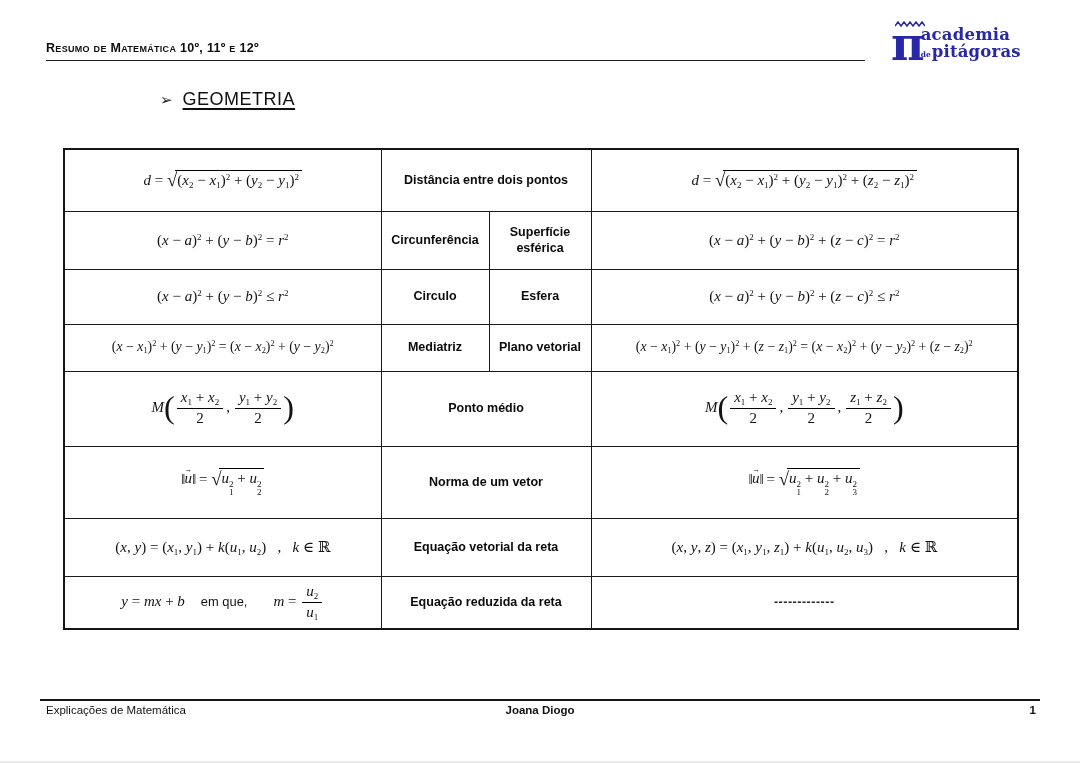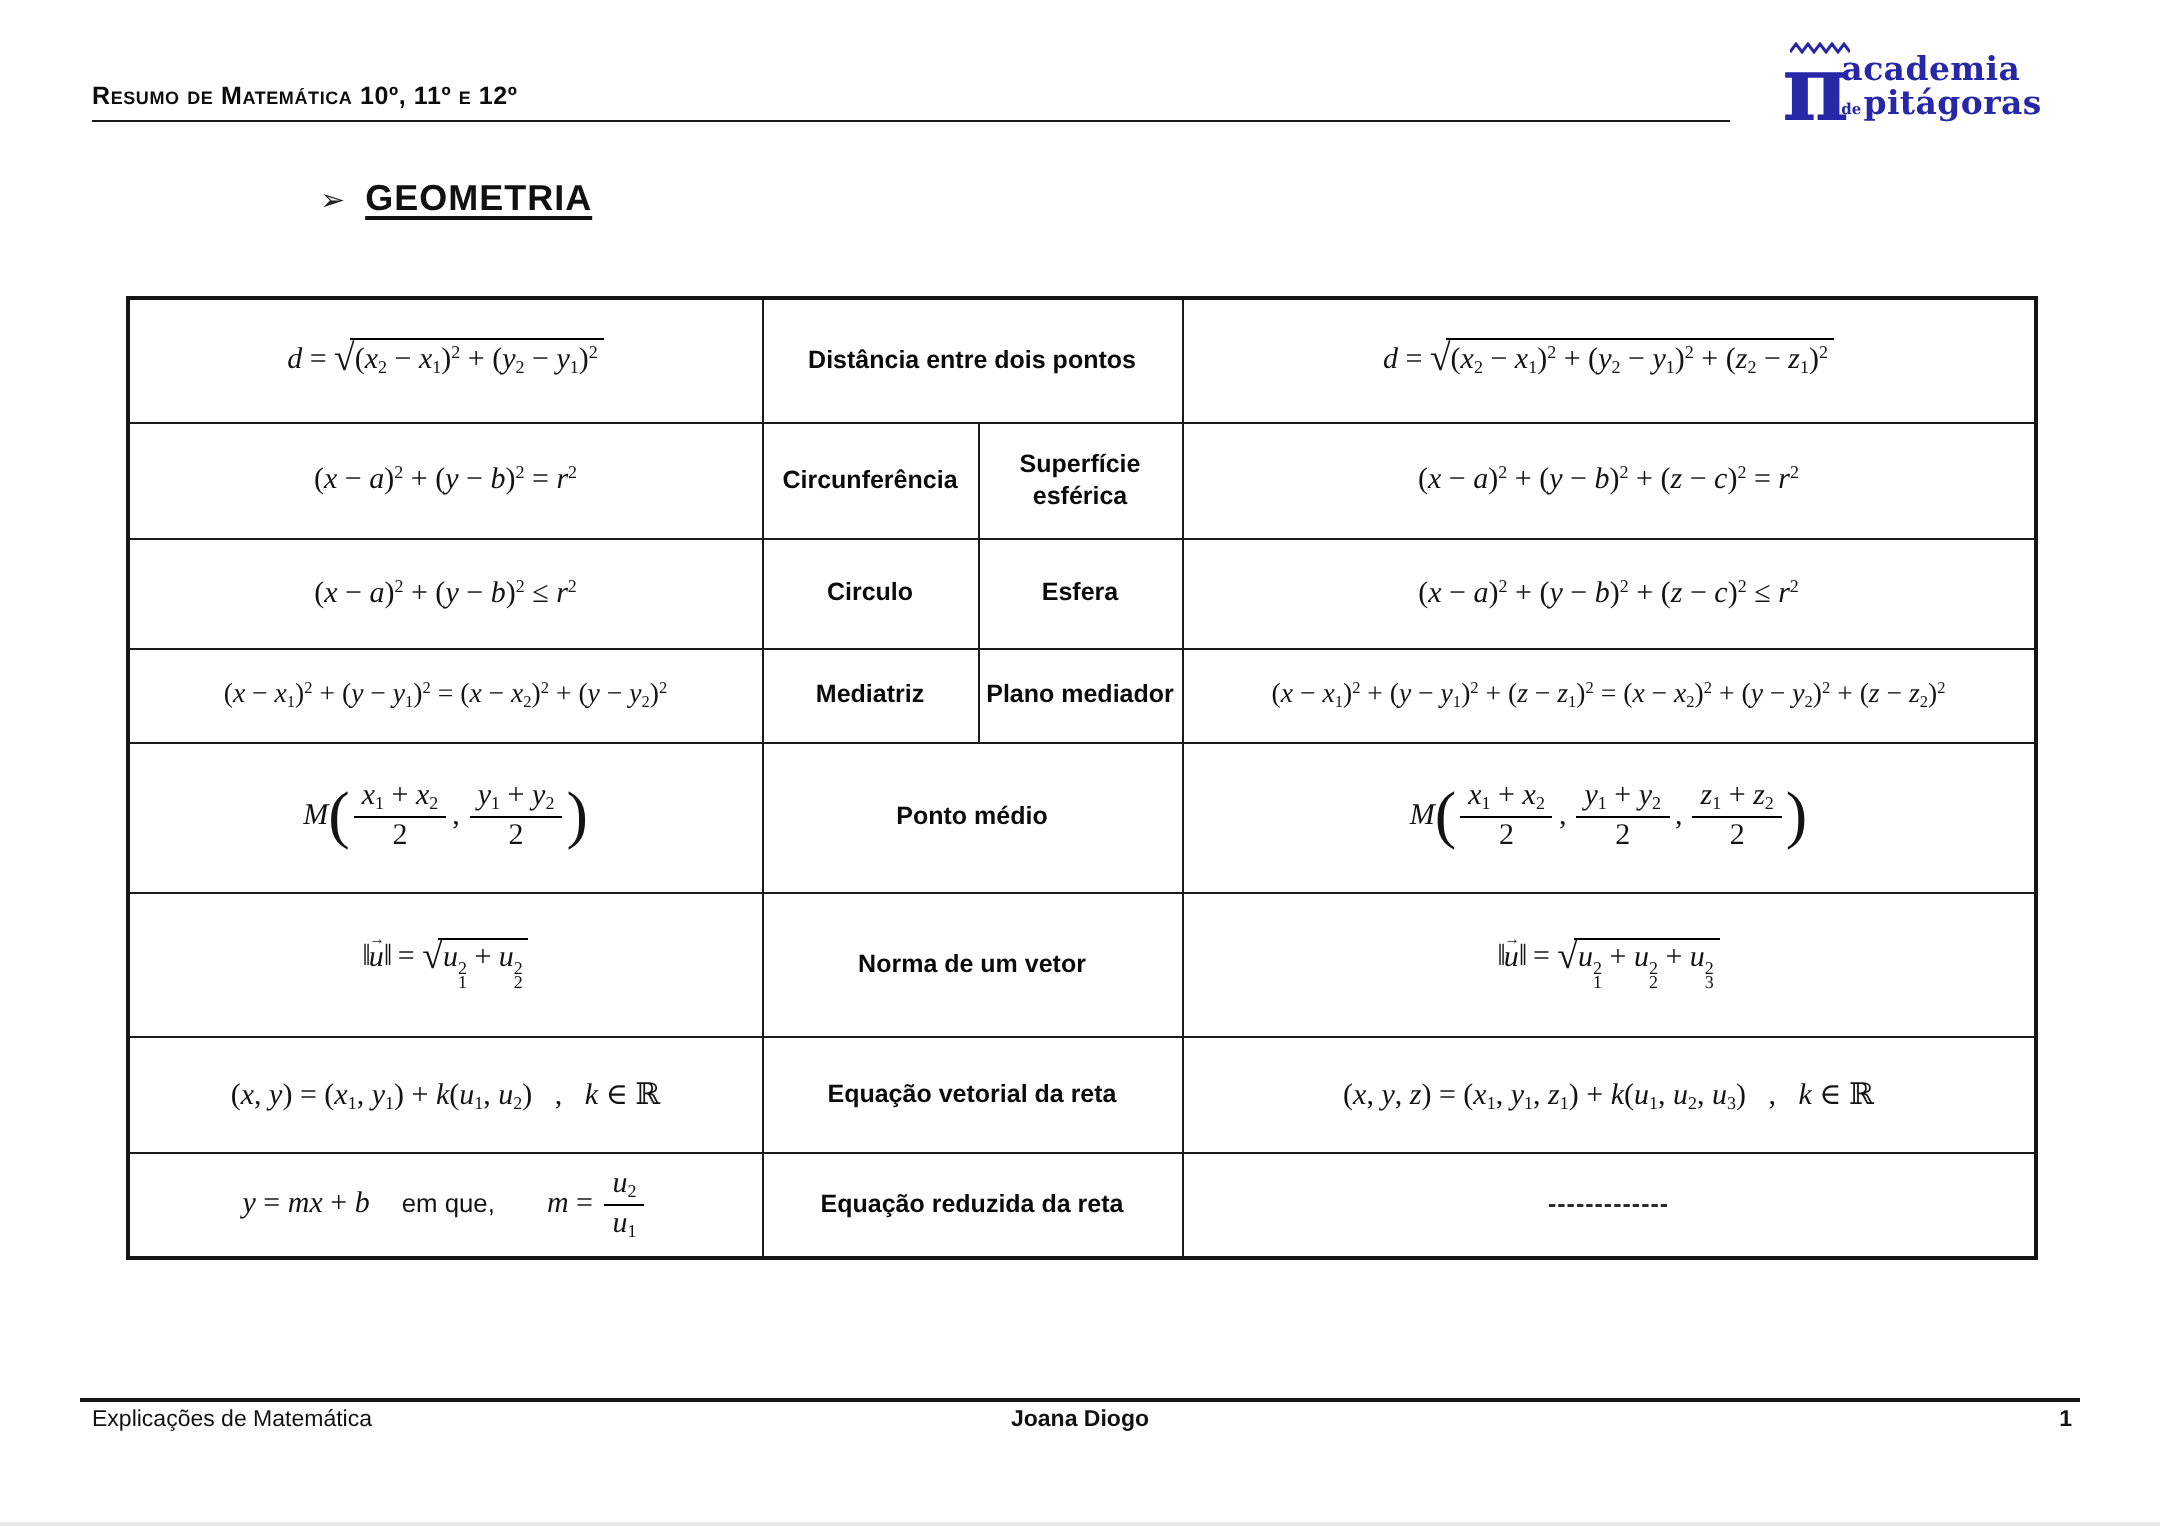--- a/index.html
+++ b/index.html
@@ -21,21 +21,21 @@
   .logo-crown{position:absolute;top:3px;left:4px;}
   .logo-pi{font-family:"DejaVu Serif",serif;font-weight:700;font-size:46px;line-height:.85;display:block;}
   .logo-text{margin-left:-4px;padding-top:9px;font-family:"DejaVu Serif",serif;font-weight:700;line-height:1.02;}
   .logo-line1,.logo-line2{font-size:16.5px;letter-spacing:.2px;display:inline;}
   .logo-row{display:flex;align-items:flex-end;}
   .logo-de{font-size:7.5px;margin-right:1px;padding-bottom:2px;}
   
   .section-title{position:absolute;left:160px;top:89px;display:flex;align-items:center;}
   .bullet{font-size:15px;margin-right:10px;color:#222;}
   .section-text{
-    font-size:18px;font-weight:700;letter-spacing:.5px;
+    font-size:18px;font-weight:400;letter-spacing:.5px;
     text-decoration:underline;text-decoration-thickness:1.6px;text-underline-offset:3px;
   }
   
   table.formula-table{
     position:absolute;left:63px;top:148px;width:954px;
     border-collapse:collapse;table-layout:fixed;border:2.4px solid #151515;
   }
   .formula-table th,.formula-table td{border:1.5px solid #1a1a1a;padding:0 3px;vertical-align:middle;}
   .formula-table th{
     height:20px;background:#a8c4e2;font-size:13.5px;font-weight:700;color:#0b0b0b;text-align:center;
@@ -123,21 +123,21 @@
     </tr>
     <tr class="hr3">
       <td class="fcell">(<i>x</i> − <i>a</i>)<sup>2</sup> + (<i>y</i> − <i>b</i>)<sup>2</sup> ≤ <i>r</i><sup>2</sup></td>
       <td class="lcell">Circulo</td>
       <td class="lcell">Esfera</td>
       <td class="fcell">(<i>x</i> − <i>a</i>)<sup>2</sup> + (<i>y</i> − <i>b</i>)<sup>2</sup> + (<i>z</i> − <i>c</i>)<sup>2</sup> ≤ <i>r</i><sup>2</sup></td>
     </tr>
     <tr class="hr4">
       <td class="fcell f-sm">(<i>x</i> − <i>x</i><sub>1</sub>)<sup>2</sup> + (<i>y</i> − <i>y</i><sub>1</sub>)<sup>2</sup> = (<i>x</i> − <i>x</i><sub>2</sub>)<sup>2</sup> + (<i>y</i> − <i>y</i><sub>2</sub>)<sup>2</sup></td>
       <td class="lcell">Mediatriz</td>
-      <td class="lcell">Plano mediador</td>
+      <td class="lcell">Plano vetorial</td>
       <td class="fcell f-sm">(<i>x</i> − <i>x</i><sub>1</sub>)<sup>2</sup> + (<i>y</i> − <i>y</i><sub>1</sub>)<sup>2</sup> + (<i>z</i> − <i>z</i><sub>1</sub>)<sup>2</sup> = (<i>x</i> − <i>x</i><sub>2</sub>)<sup>2</sup> + (<i>y</i> − <i>y</i><sub>2</sub>)<sup>2</sup> + (<i>z</i> − <i>z</i><sub>2</sub>)<sup>2</sup></td>
     </tr>
     <tr class="hr5">
       <td class="fcell"><i>M</i><span class="bp">(</span><span class="frac"><span class="nu"><i>x</i><sub>1</sub> + <i>x</i><sub>2</sub></span><span class="de">2</span></span><span class="cm">,</span><span class="frac"><span class="nu"><i>y</i><sub>1</sub> + <i>y</i><sub>2</sub></span><span class="de">2</span></span><span class="bp">)</span></td>
       <td class="lcell" colspan="2">Ponto médio</td>
       <td class="fcell"><i>M</i><span class="bp">(</span><span class="frac"><span class="nu"><i>x</i><sub>1</sub> + <i>x</i><sub>2</sub></span><span class="de">2</span></span><span class="cm">,</span><span class="frac"><span class="nu"><i>y</i><sub>1</sub> + <i>y</i><sub>2</sub></span><span class="de">2</span></span><span class="cm">,</span><span class="frac"><span class="nu"><i>z</i><sub>1</sub> + <i>z</i><sub>2</sub></span><span class="de">2</span></span><span class="bp">)</span></td>
     </tr>
     <tr class="hr6">
       <td class="fcell"><span class="nrm">‖</span><span class="vec"><i>u</i></span><span class="nrm">‖</span> = <span class="sq">√</span><span class="rad"><i>u</i><span class="st">
                 <b>2</b>

